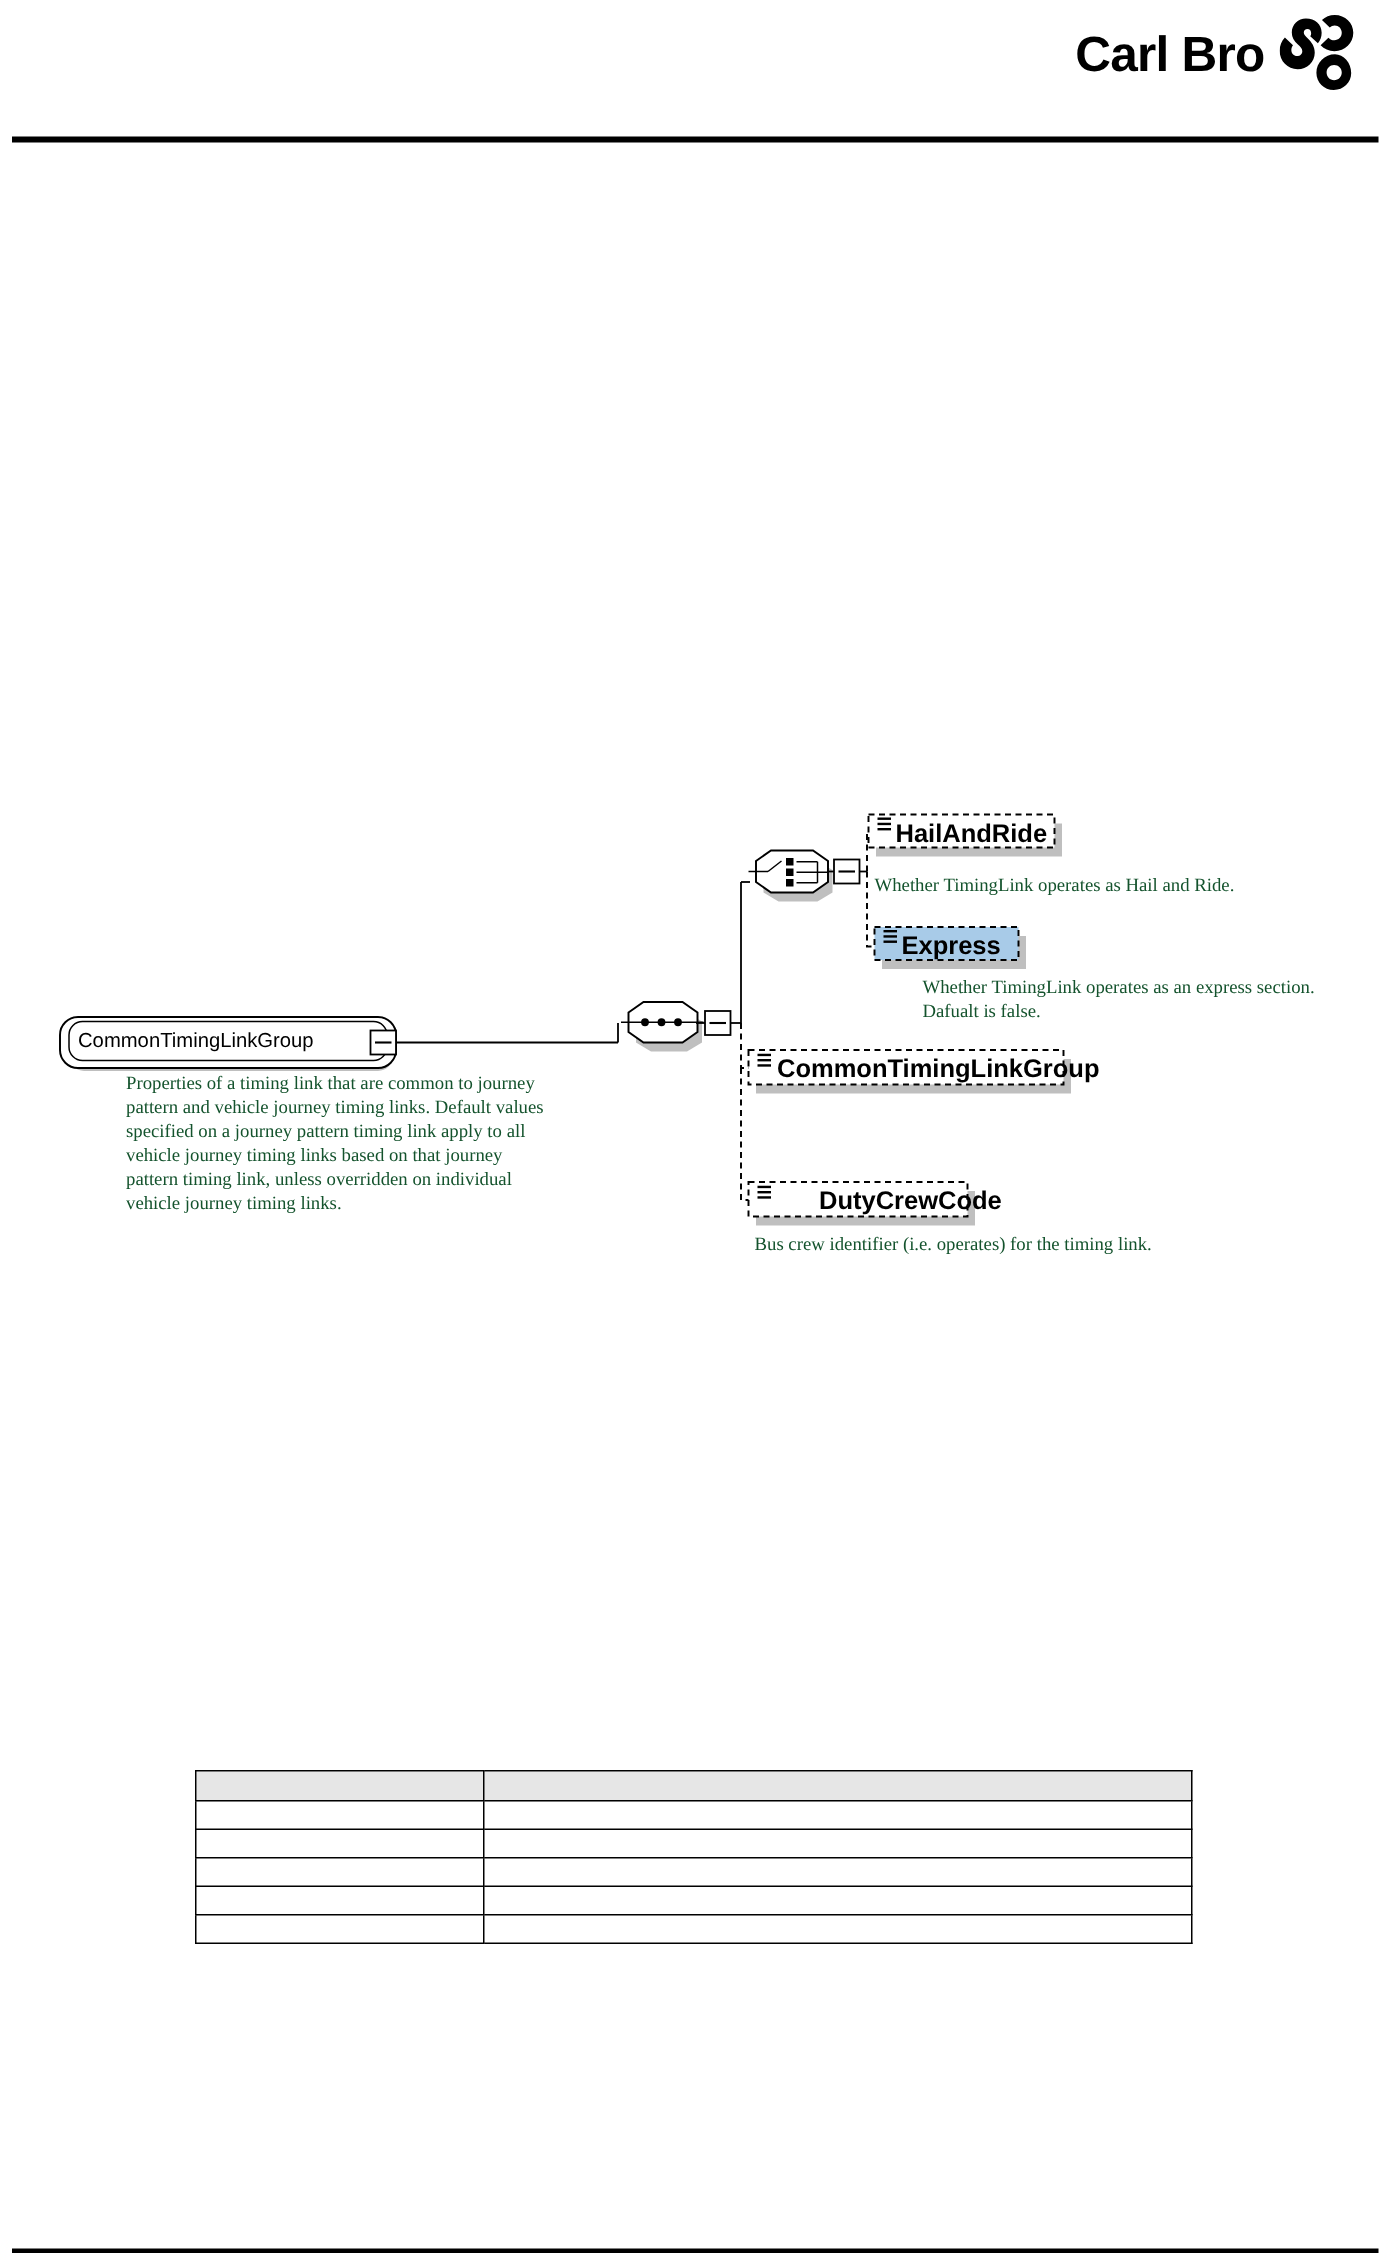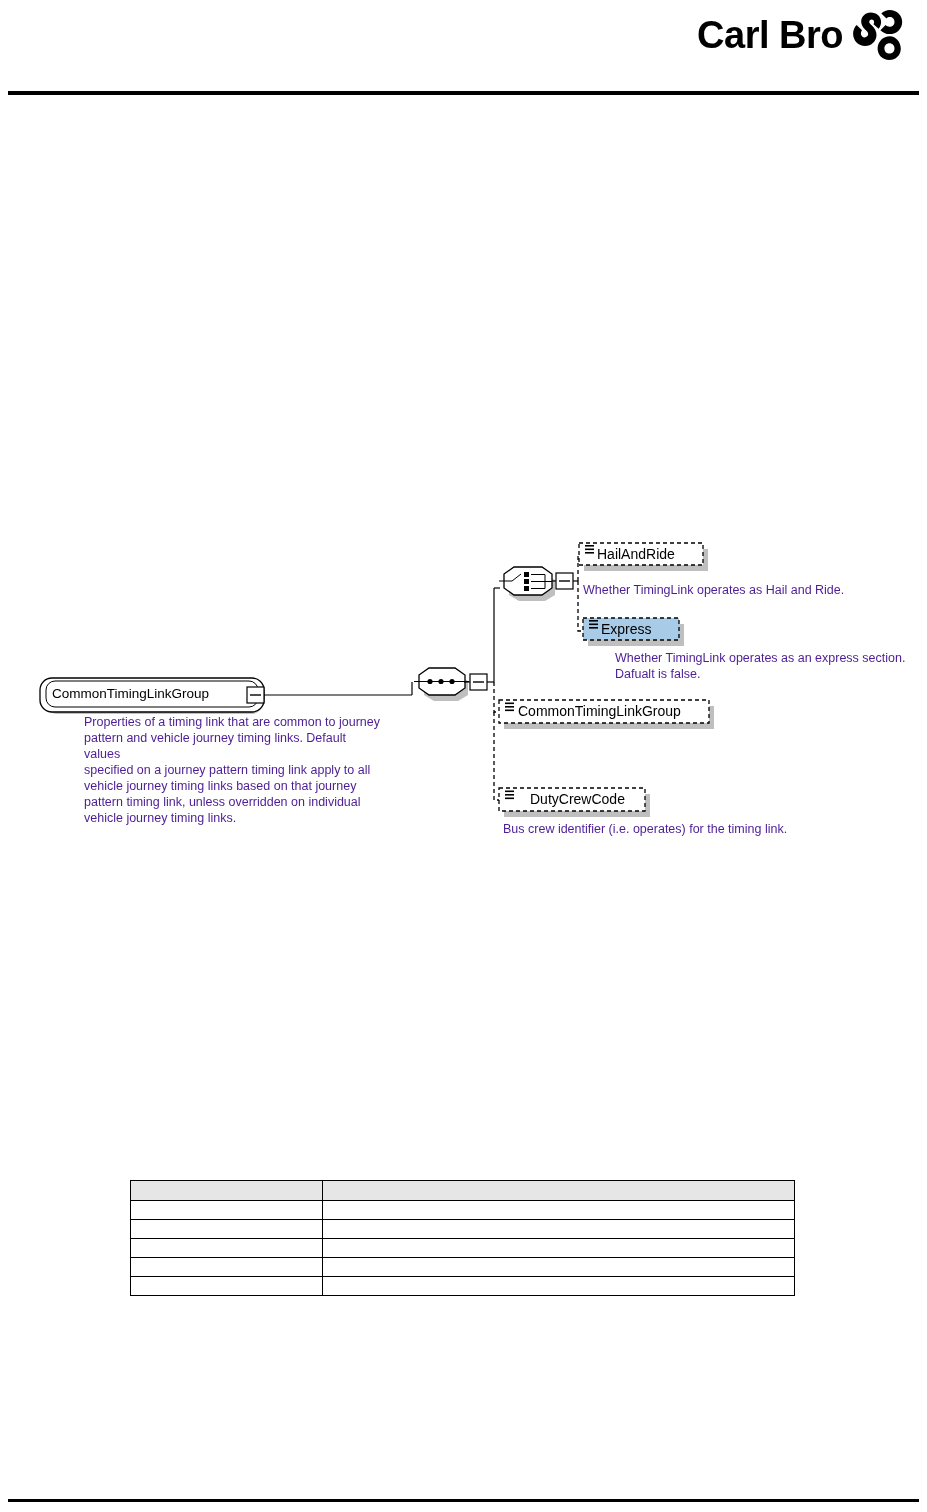--- a/index.html
+++ b/index.html
@@ -9,21 +9,21 @@
     -webkit-font-smoothing:antialiased;
   }
   .page{position:absolute;inset:0;}
 
   
   .logo-wrap{
     position:absolute;right:22px;top:10px;
     display:flex;align-items:center;gap:10px;
   }
   .logo-text{
-    font-size:38px;font-weight:bold;color:#000;
+    font-size:33px;font-weight:bold;color:#000;
     letter-spacing:-0.5px;line-height:1;
     font-family:"Liberation Sans", sans-serif;
   }
   .logo-mark{display:block;}
 
   .header-rule{
     position:absolute;left:8px;top:91px;width:911px;height:4px;background:#000;
   }
   .footer-rule{
     position:absolute;left:8px;top:1499px;width:911px;height:3px;background:#000;
@@ -31,26 +31,26 @@
 
   
   .diagram{position:absolute;left:0;top:0;width:927px;height:1512px;pointer-events:none;}
   .diagram svg{position:absolute;left:0;top:0;}
 
   .node-label{
     position:absolute;
     font-family:"Liberation Sans", sans-serif;
     font-size:13.5px;color:#000;white-space:nowrap;
   }
-  .node-label.bold{font-weight:normal;font-size:14px;}
+  .node-label.bold{font-weight:bold;font-size:17px;}
 
   .desc{
     position:absolute;
-    font-family:Liberation Sans, sans-serif;
-    font-size:12.5px;color:#4c1d95;line-height:16px;white-space:pre-line;
+    font-family:Liberation Serif, serif;
+    font-size:12.5px;color:#14532d;line-height:16px;white-space:pre-line;
   }
 
   
   .data-table{
     position:absolute;left:130px;top:1180px;
     border-collapse:collapse;width:664px;
     table-layout:fixed;
   }
   .data-table th,.data-table td{
     border:1px solid #000;height:18px;padding:0 4px;
@@ -210,21 +210,21 @@
 
     <div class="node-label bold" style="left:597px;top:546px;">HailAndRide</div>
     <div class="desc" style="left:583px;top:582px;width:320px;">Whether TimingLink operates as Hail and Ride.</div>
 
     <div class="node-label bold" style="left:601px;top:621px;">Express</div>
     <div class="desc" style="left:615px;top:650px;width:320px;">Whether TimingLink operates as an express section.
 Dafualt is false.</div>
 
     <div class="node-label bold" style="left:518px;top:703px;">CommonTimingLinkGroup</div>
 
-    <div class="node-label bold" style="left:530px;top:791px;">DutyCrewCode</div>
+    <div class="node-label bold" style="left:546px;top:791px;">DutyCrewCode</div>
     <div class="desc" style="left:503px;top:821px;width:340px;">Bus crew identifier (i.e. operates) for the timing link.</div>
   </div>
 
   <table class="data-table">
     <colgroup>
         <col class="c1">
         <col class="c2">
       </colgroup>
     <thead>
       <tr>

